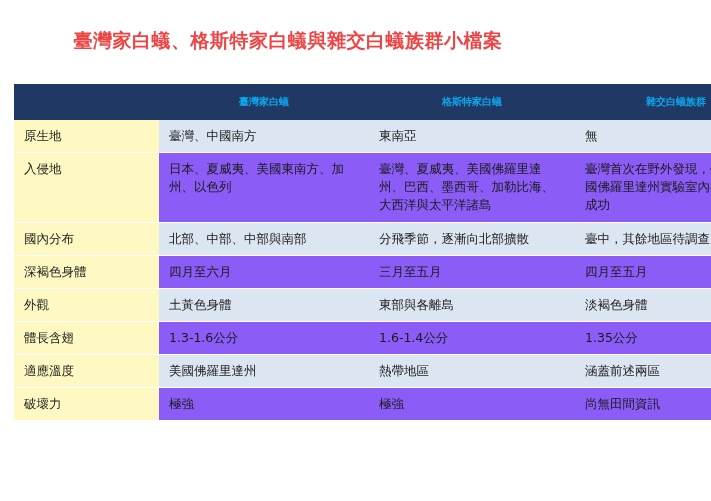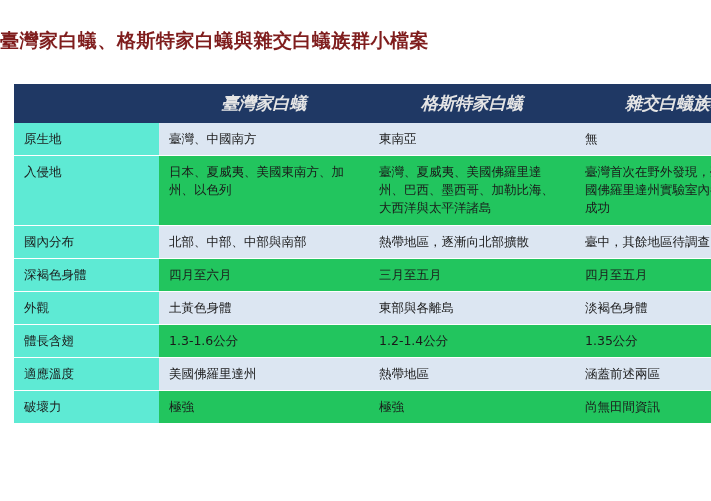--- a/index.html
+++ b/index.html
@@ -18,47 +18,47 @@
     position: relative;
     width: 711px;
     height: 501px;
     background: #ffffff;
   }
   .title {
     position: absolute;
     top: 28px;
     left: 0;
     width: 576px;
+    text-align: center;
     font-size: 19px;
     font-weight: bold;
     letter-spacing: 0.5px;
-    color: #7f1d1d;
+    color: #ef4444;
   }
   .table-wrap {
     position: absolute;
     top: 84px;
     left: 14px;
     width: 683px;
   }
   table.comparison {
     border-collapse: collapse;
     width: 683px;
     table-layout: fixed;
     font-size: 12.5px;
   }
   table.comparison thead th {
     background: #1f3864;
-    color: #e5e5e5;
+    color: #0ea5e9;
     font-weight: bold;
-    font-size: 17px;
+    font-size: 10px;
     padding: 8px 10px;
     text-align: left;
     height: 20px;
     vertical-align: middle;
-    font-style: italic;
   }
   table.comparison thead th.col-label {
     width: 125px;
   }
   table.comparison thead th.col-a { width: 190px; }
   table.comparison thead th.col-b { width: 186px; }
   table.comparison thead th.col-c { width: 182px; }
   table.comparison thead th.centered {
     text-align: center;
   }
@@ -69,25 +69,25 @@
     border-bottom: 1px solid #ffffff;
   }
   table.comparison td.rowlabel {
     background: #ffffff;
     color: #1a1a1a;
   }
   tr.shade td.datacell {
     background: #dce6f2;
   }
   tr.plain td.datacell {
-    background: #22c55e;
+    background: #8b5cf6;
   }
   tr.shade td.rowlabel,
   tr.plain td.rowlabel {
-    background: #5eead4;
+    background: #fef9c3;
   }
   table.comparison td.datacell {
     color: #1a1a1a;
   }
   .tall-cell {
     line-height: 1.5;
   }
 </style>
 </head>
 <body>
@@ -118,42 +118,42 @@
         <tr class="plain">
           <td class="rowlabel">入侵地</td>
           <td class="datacell tall-cell">日本、夏威夷、美國東南方、加州、以色列</td>
           <td class="datacell tall-cell">臺灣、夏威夷、美國佛羅里達州、巴西、墨西哥、加勒比海、大西洋與太平洋諸島</td>
           <td class="datacell tall-cell">臺灣首次在野外發現，臺灣與美國佛羅里達州實驗室內都曾培養成功</td>
         </tr>
 
         <tr class="shade">
           <td class="rowlabel">國內分布</td>
           <td class="datacell tall-cell">北部、中部、中部與南部</td>
-          <td class="datacell tall-cell">熱帶地區，逐漸向北部擴散</td>
+          <td class="datacell tall-cell">分飛季節，逐漸向北部擴散</td>
           <td class="datacell tall-cell">臺中，其餘地區待調查</td>
         </tr>
 
         <tr class="plain">
           <td class="rowlabel">深褐色身體</td>
           <td class="datacell">四月至六月</td>
           <td class="datacell">三月至五月</td>
           <td class="datacell">四月至五月</td>
         </tr>
 
         <tr class="shade">
           <td class="rowlabel">外觀</td>
           <td class="datacell">土黃色身體</td>
           <td class="datacell">東部與各離島</td>
           <td class="datacell">淡褐色身體</td>
         </tr>
 
         <tr class="plain">
           <td class="rowlabel">體長含翅</td>
           <td class="datacell">1.3-1.6公分</td>
-          <td class="datacell">1.2-1.4公分</td>
+          <td class="datacell">1.6-1.4公分</td>
           <td class="datacell">1.35公分</td>
         </tr>
 
         <tr class="shade">
           <td class="rowlabel">適應溫度</td>
           <td class="datacell">美國佛羅里達州</td>
           <td class="datacell">熱帶地區</td>
           <td class="datacell">涵蓋前述兩區</td>
         </tr>
 

